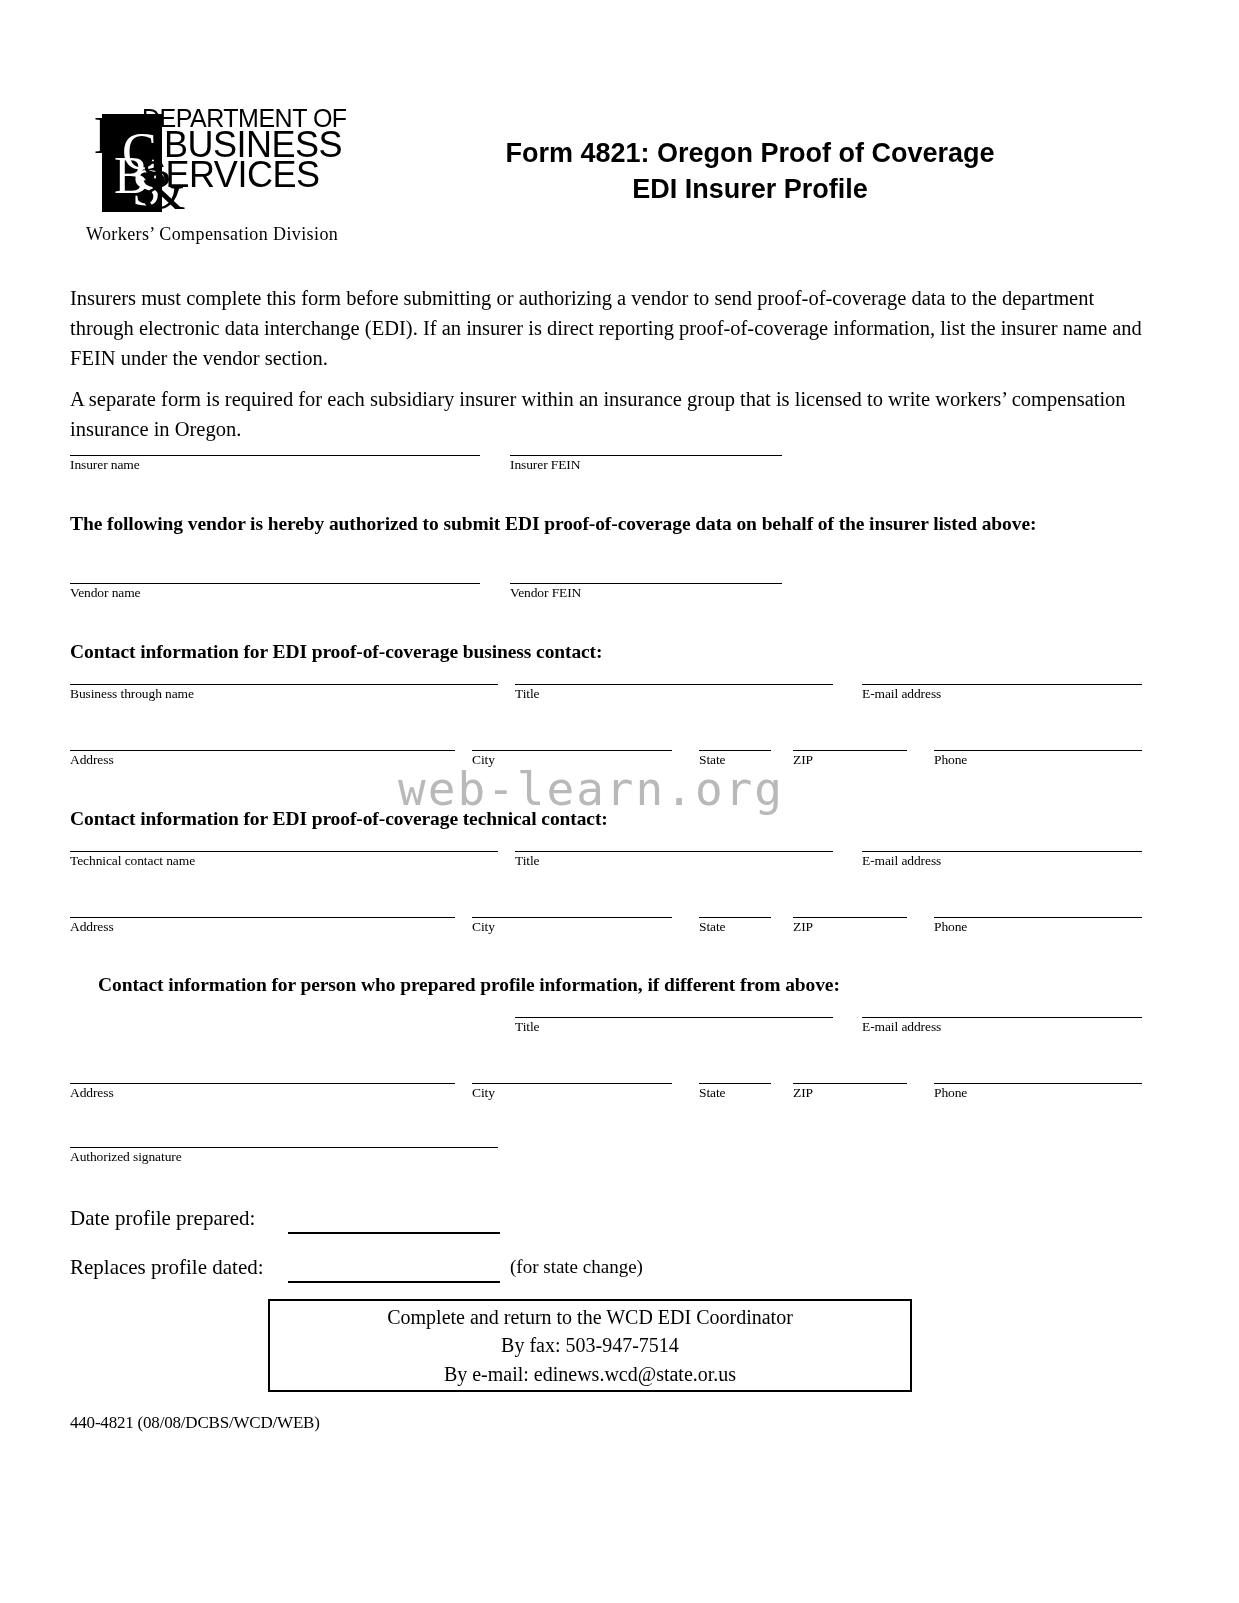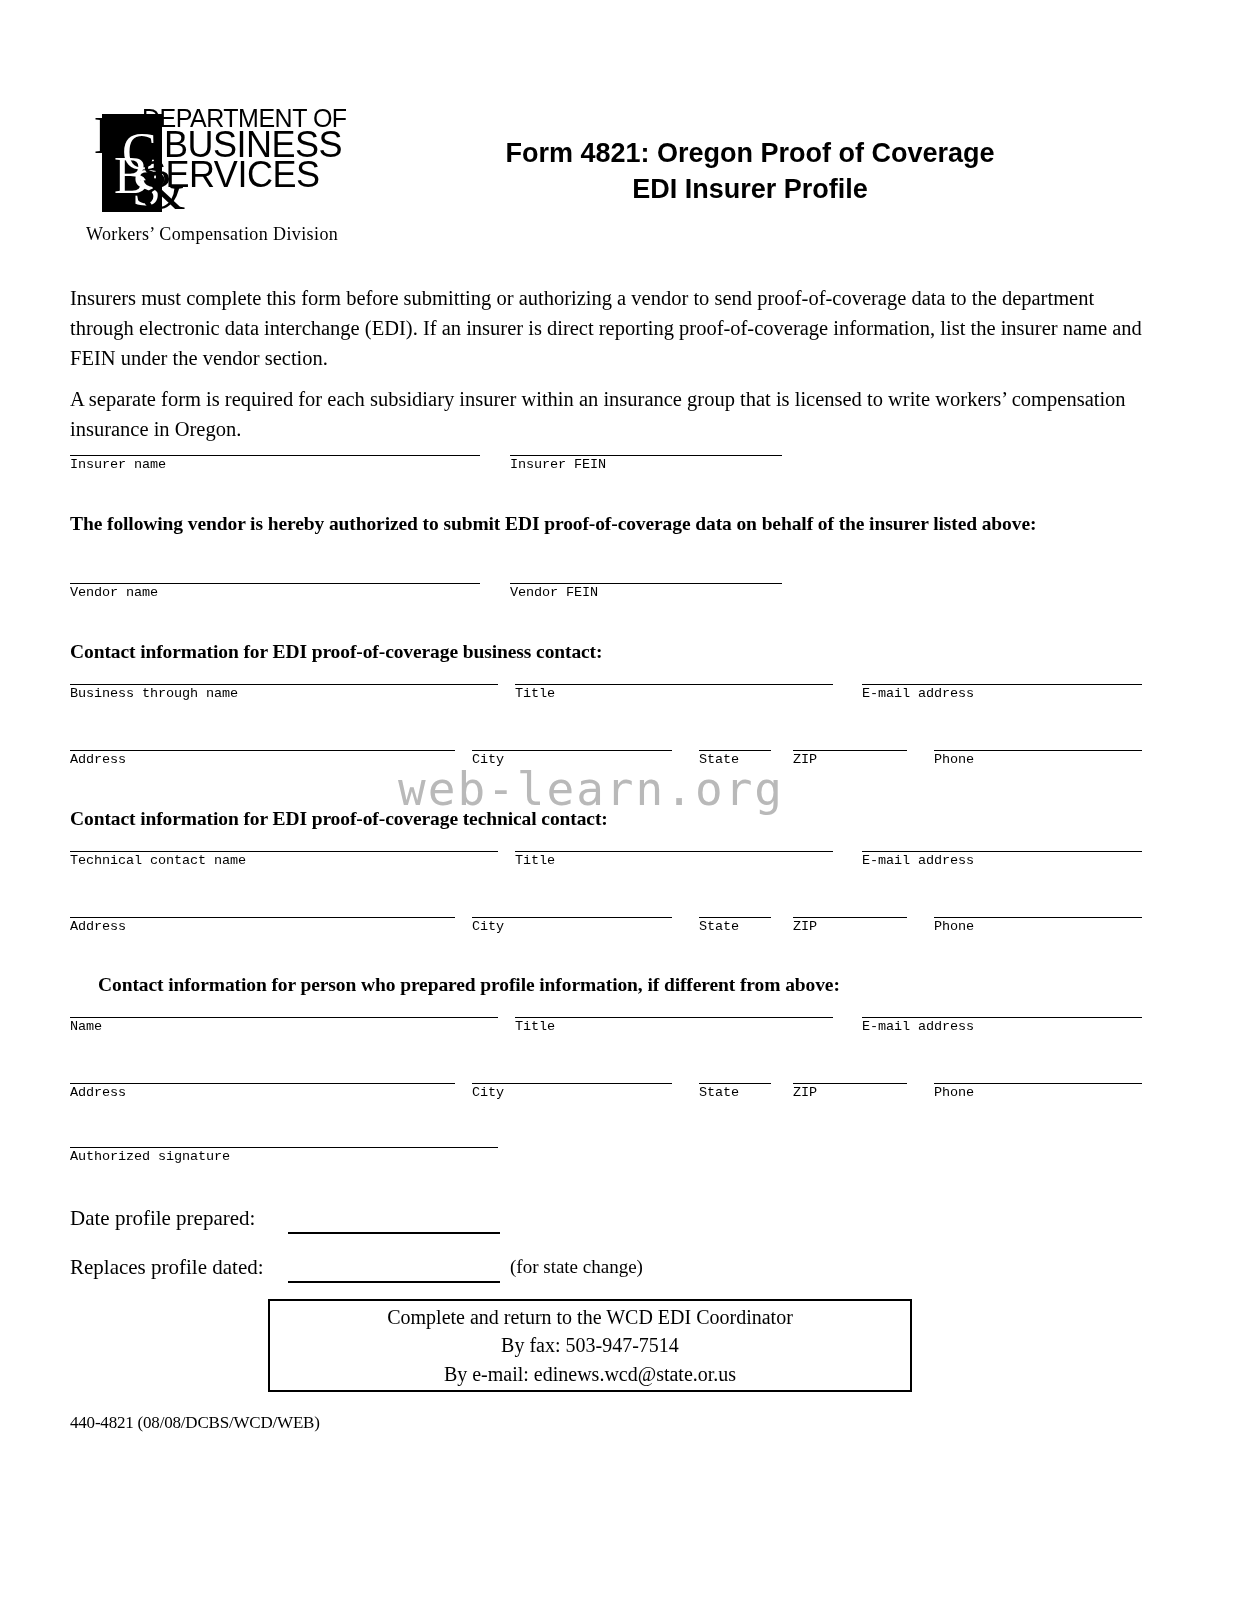--- a/index.html
+++ b/index.html
@@ -125,21 +125,20 @@
     line-height: 1.47;
     text-align: left;
   }
   .para1 { top: 283px; }
   .para2 { top: 384px; }
 
   
   .field {
     position: absolute;
     box-sizing: border-box;
-    font-family: Liberation Mono, monospace;
   }
   .field .rule {
     border-top: 1.6px solid #000000;
     width: 100%;
     height: 0;
   }
   .field .lbl {
     font-size: 13.5px;
     line-height: 1.25;
     padding-top: 1px;
@@ -331,24 +330,20 @@
     <div class="rule"></div>
     <div class="lbl">ZIP</div>
   </div>
   <div class="field" style="left:934px; top:917px; width:208px;">
     <div class="rule"></div>
     <div class="lbl">Phone</div>
   </div>
 
   <div class="heading" style="left:70px; top:972px; width:1000px;margin-left:28px;">Contact information for person who prepared profile information, if different from above:</div>
 
-  <div class="field" style="left:70px; top:1017px; width:428px;">
-    <div class="rule"></div>
-    <div class="lbl">Name</div>
-  </div>
   <div class="field" style="left:515px; top:1017px; width:318px;">
     <div class="rule"></div>
     <div class="lbl">Title</div>
   </div>
   <div class="field" style="left:862px; top:1017px; width:280px;">
     <div class="rule"></div>
     <div class="lbl">E-mail address</div>
   </div>
 
   <div class="field" style="left:70px; top:1083px; width:385px;">

